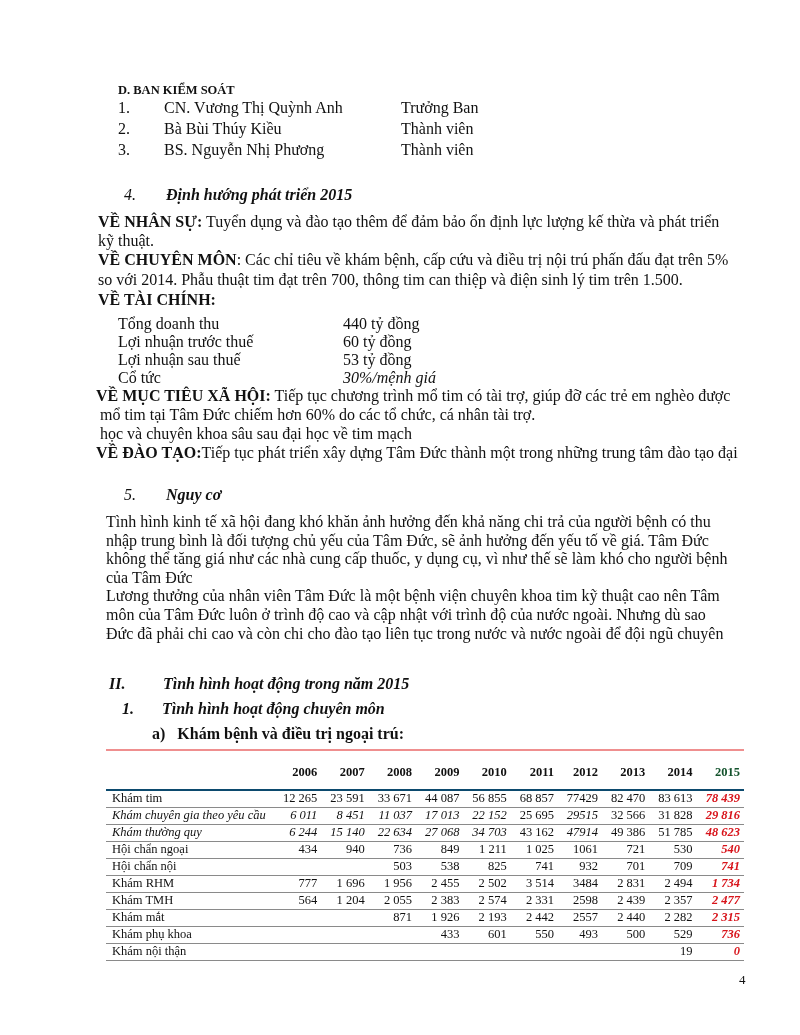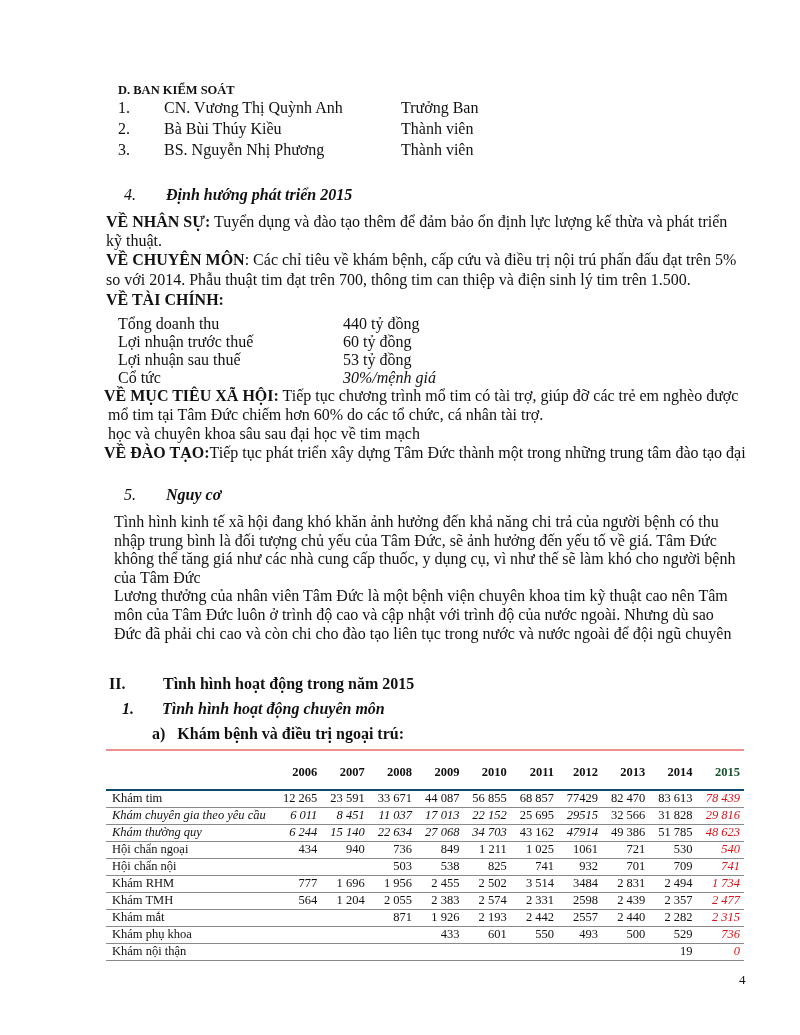--- a/index.html
+++ b/index.html
@@ -23,27 +23,26 @@
 
     .sec-head { font-size: 16px; font-style: italic; font-weight: bold; }
     .sec-head .num { position: absolute; left: 0; font-weight: normal; }
     .sec-head .txt { position: absolute; left: 42px; white-space: nowrap; }
 
     .para {
       position: absolute;
       font-size: 16px;
       line-height: 19px;
       white-space: nowrap;
-      margin-left: 8px;
     }
     .fin-row { position: absolute; left: 118px; font-size: 16px; height: 18px; }
     .fin-row .lbl { position: absolute; left: 0; white-space: nowrap; }
     .fin-row .val { position: absolute; left: 225px; white-space: nowrap; }
 
-    .h2 { font-size: 16px; font-weight: bold; }
+    .h2 { font-size: 16px; font-weight: bold; font-style: italic; }
     .h2 .num { position: absolute; left: 0; }
     .h2 .txt { position: absolute; left: 54px; white-space: nowrap; }
 
     .red-rule {
       position: absolute; left: 106px; width: 638px; height: 2px;
       background: #ef8f8f;
     }
 
     table.stats {
       position: absolute;
@@ -65,21 +64,21 @@
       height: 20px;
       vertical-align: bottom;
       padding-bottom: 9px;
     }
     table.stats thead th.hl { color: #14532d; }
     table.stats tbody td {
       border-bottom: 1.5px solid #8a8a8a;
       text-align: right;
     }
     table.stats tbody td.label { text-align: left; padding-left: 6px; }
-    table.stats tbody td.hl { color: #d8141b; font-weight: normal; font-style: italic; }
+    table.stats tbody td.hl { color: #d8141b; font-weight: bold; font-style: italic; }
     table.stats tbody tr.it td { font-style: italic; }
     table.stats tbody tr.it td.nonit { font-style: normal; }
     .col-label { width: 168px; }
 
     .page-num { left: 739px; top: 972px; font-size: 13px; }
   </style>
 </head>
 <body>
 
 <div class="abs bks-title">D. BAN KIỂM SOÁT</div>

